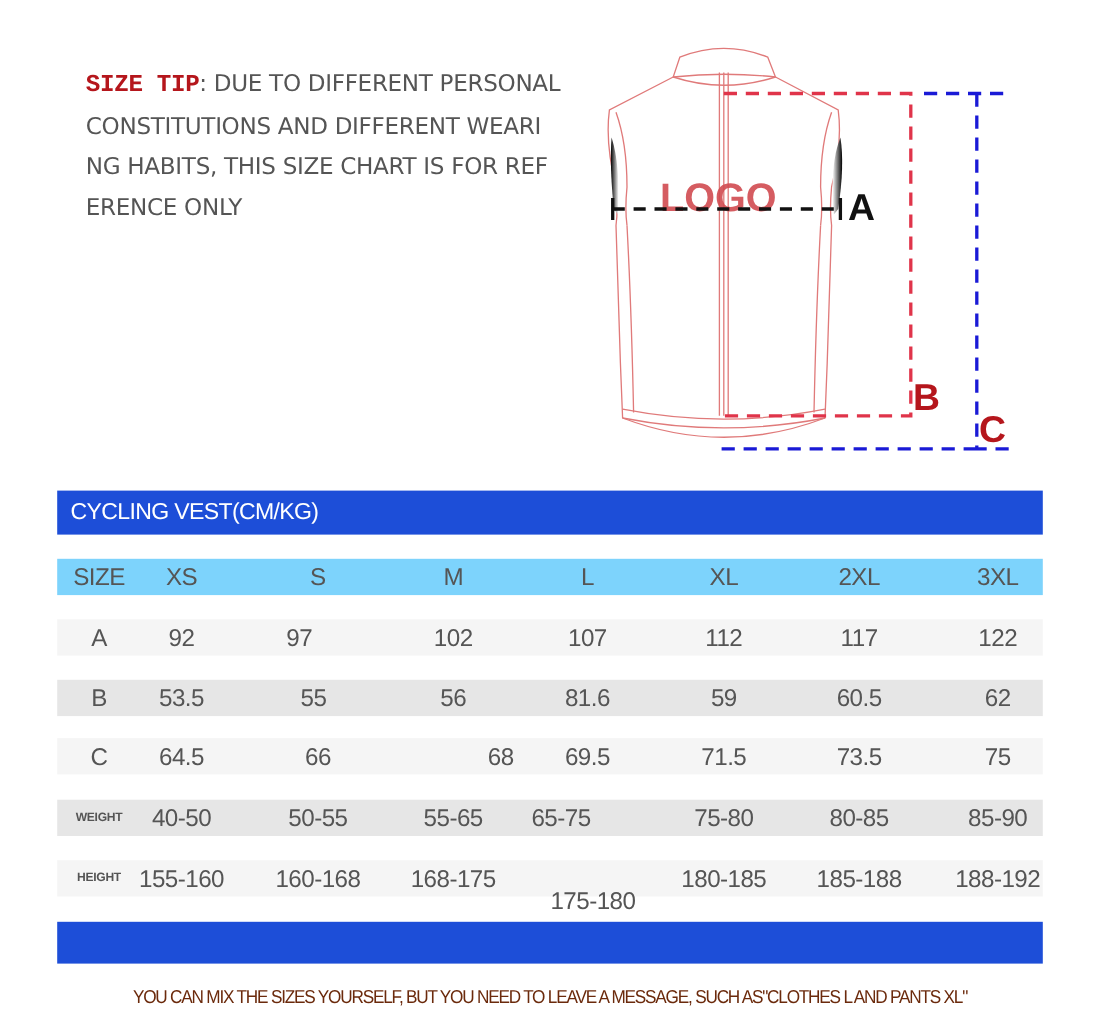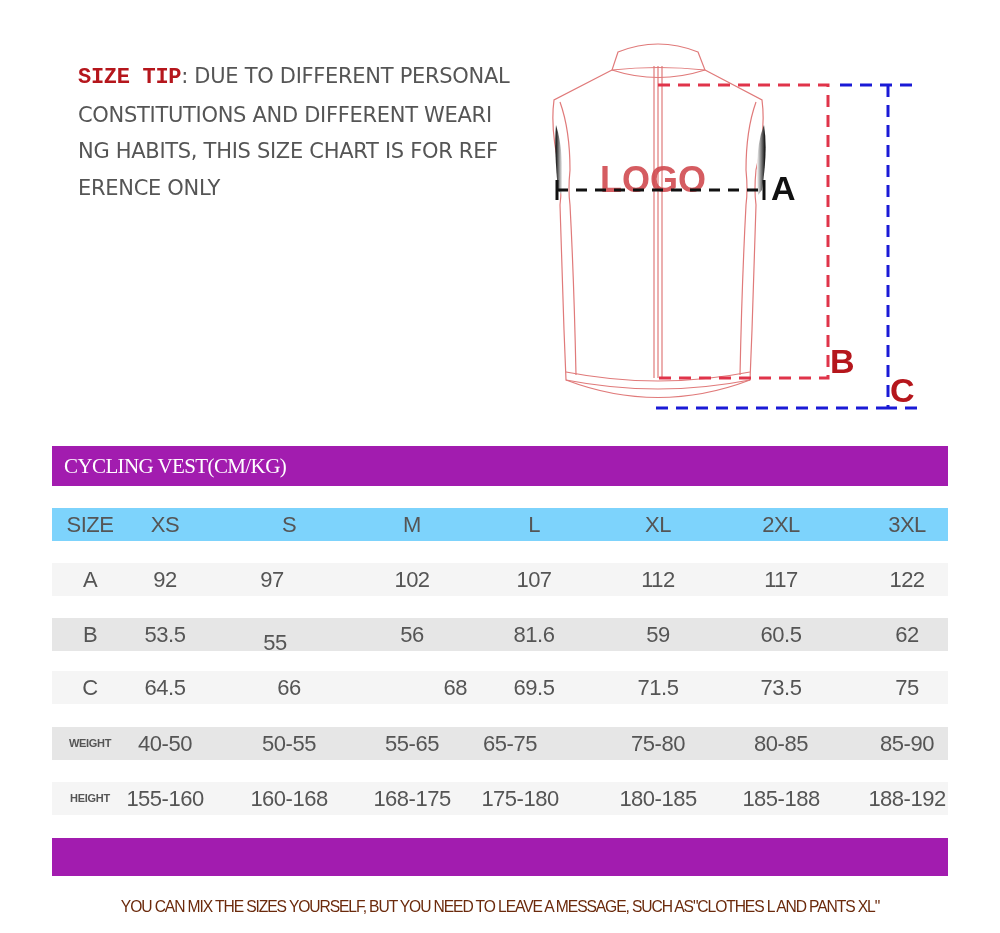--- a/index.html
+++ b/index.html
@@ -1,20 +1,20 @@
 <!DOCTYPE html>
 <html><head>
 <meta charset="utf-8">
 <style>
   html, body { margin: 0; padding: 0; background: #ffffff; }
   body { width: 1000px; height: 933px; position: relative; overflow: hidden; font-family: "Liberation Sans", sans-serif; }
   .tip { position: absolute; left: 78px; top: 58px; width: 440px; font-family: "DejaVu Sans", sans-serif; font-size: 21px; line-height: 36.5px; color: #555555; letter-spacing: -0.3px; }
   .tip .label { color: #b5161c; font-weight: bold; font-family: Liberation Mono, monospace; font-size: 22px; }
   .diagram { position: absolute; left: 540px; top: 30px; width: 420px; height: 400px; }
-  .bar { position: absolute; left: 52px; width: 896px; background: #a21caf; font-family: Liberation Serif, serif; }
+  .bar { position: absolute; left: 52px; width: 896px; background: #1d4ed8; }
   .title-bar { top: 446px; height: 40px; }
   .title-bar span { position: absolute; left: 12px; top: 8px; color: #ffffff; font-size: 21px; letter-spacing: -0.6px; }
   .bottom-bar { top: 838px; height: 38px; }
   .row { position: absolute; left: 52px; width: 896px; height: 33px; }
   .cell { position: absolute; top: 0; height: 33px; line-height: 33px; text-align: center; color: #555555; font-size: 22px; letter-spacing: -0.5px; }
   .cell.lbl { left: 0; width: 76px; }
   .cell.small { font-size: 11px; font-weight: bold; letter-spacing: -0.3px; }
   .note { position: absolute; left: 0; width: 1000px; top: 897px; text-align: center; color: #6b2a0c; font-size: 17px; letter-spacing: -1.2px; transform: scaleX(0.92); transform-origin: center; }
 </style>
 </head>
@@ -96,21 +96,21 @@
       <div class="cell" style="left: 165px; width: 110px;">97</div>
       <div class="cell" style="left: 305px; width: 110px;">102</div>
       <div class="cell" style="left: 427px; width: 110px;">107</div>
       <div class="cell" style="left: 551px; width: 110px;">112</div>
       <div class="cell" style="left: 674px; width: 110px;">117</div>
       <div class="cell" style="left: 800px; width: 110px;">122</div>
     </div>
     <div class="row" style="top: 618px; background: rgb(230, 230, 230);">
       <div class="cell lbl">B</div>
       <div class="cell" style="left: 58px; width: 110px;">53.5</div>
-      <div class="cell" style="left: 168px; width: 110px; margin-top: 8px;">55</div>
+      <div class="cell" style="left: 178px; width: 110px;">55</div>
       <div class="cell" style="left: 305px; width: 110px;">56</div>
       <div class="cell" style="left: 427px; width: 110px;">81.6</div>
       <div class="cell" style="left: 551px; width: 110px;">59</div>
       <div class="cell" style="left: 674px; width: 110px;">60.5</div>
       <div class="cell" style="left: 800px; width: 110px;">62</div>
     </div>
     <div class="row" style="top: 671px; background: rgb(245, 245, 245);">
       <div class="cell lbl">C</div>
       <div class="cell" style="left: 58px; width: 110px;">64.5</div>
       <div class="cell" style="left: 182px; width: 110px;">66</div>
@@ -128,21 +128,21 @@
       <div class="cell" style="left: 403px; width: 110px;">65-75</div>
       <div class="cell" style="left: 551px; width: 110px;">75-80</div>
       <div class="cell" style="left: 674px; width: 110px;">80-85</div>
       <div class="cell" style="left: 800px; width: 110px;">85-90</div>
     </div>
     <div class="row" style="top: 782px; background: rgb(245, 245, 245);">
       <div class="cell lbl small">HEIGHT</div>
       <div class="cell" style="left: 58px; width: 110px;">155-160</div>
       <div class="cell" style="left: 182px; width: 110px;">160-168</div>
       <div class="cell" style="left: 305px; width: 110px;">168-175</div>
-      <div class="cell" style="left: 413px; width: 110px;">175-180</div>
+      <div class="cell" style="left: 432px; width: 110px; margin-top: 20px;">175-180</div>
       <div class="cell" style="left: 551px; width: 110px;">180-185</div>
       <div class="cell" style="left: 674px; width: 110px;">185-188</div>
       <div class="cell" style="left: 800px; width: 110px;">188-192</div>
     </div>
   </div>
 
 <div class="bar bottom-bar"></div>
 
 <div class="note">YOU CAN MIX THE SIZES YOURSELF, BUT YOU NEED TO LEAVE A MESSAGE, SUCH AS"CLOTHES L AND PANTS XL"</div>
 

